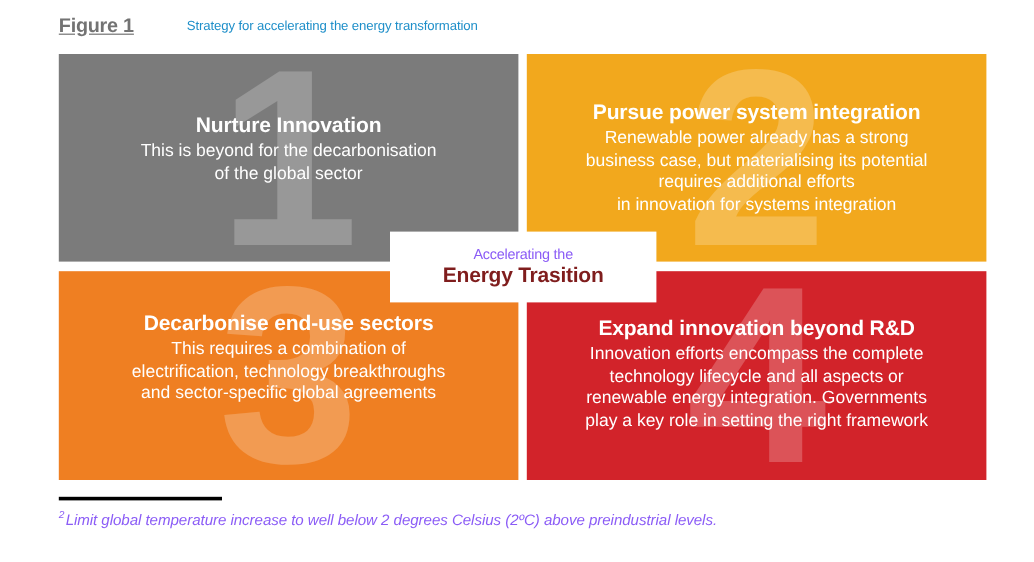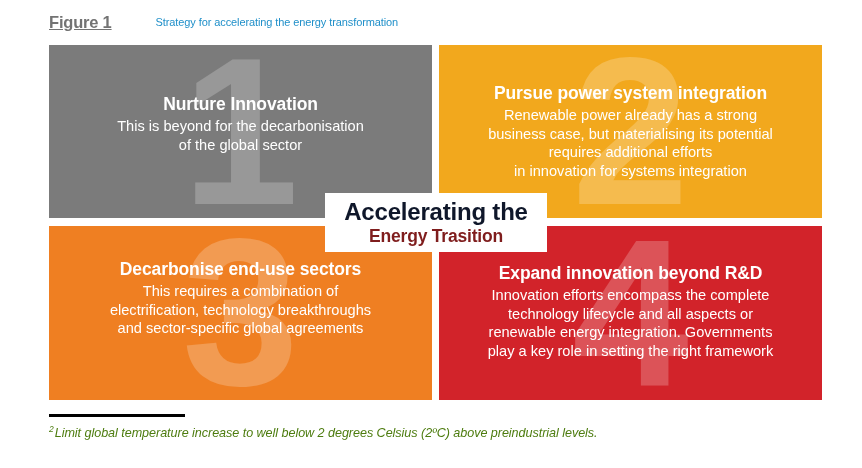--- a/index.html
+++ b/index.html
@@ -115,44 +115,44 @@
     background: #ffffff;
     display: flex;
     flex-direction: column;
     justify-content: center;
     align-items: center;
     text-align: center;
     z-index: 10;
     box-sizing: border-box;
   }
   #center-callout-text {
-    color: #0f172a;
-    font-size: 24px;
-    font-weight: bold;
+    color: #8b5cf6;
+    font-size: 12px;
+    font-weight: normal;
     line-height: 1.22;
     letter-spacing: -0.2px;
   }
 
   
   #footnote-rule {
     position: absolute;
     left: 49px;
     top: 414px;
     width: 136px;
     height: 3px;
     background: #000000;
   }
   #footnote {
     position: absolute;
     left: 49px;
     top: 424px;
     width: 780px;
     font-size: 12.6px;
     font-style: italic;
-    color: #4d7c0f;
+    color: #8b5cf6;
     letter-spacing: -0.05px;
     white-space: nowrap;
   }
   #footnote-marker {
     font-size: 8.5px;
     vertical-align: super;
     font-style: italic;
     margin-right: 1px;
   }
 </style>

